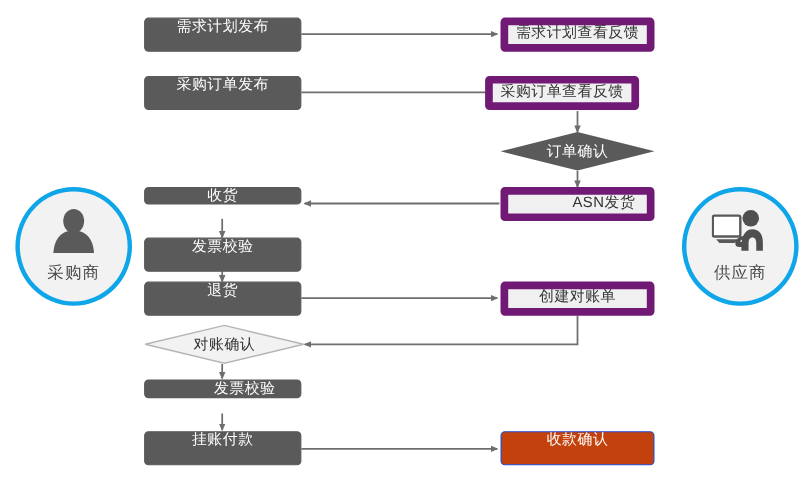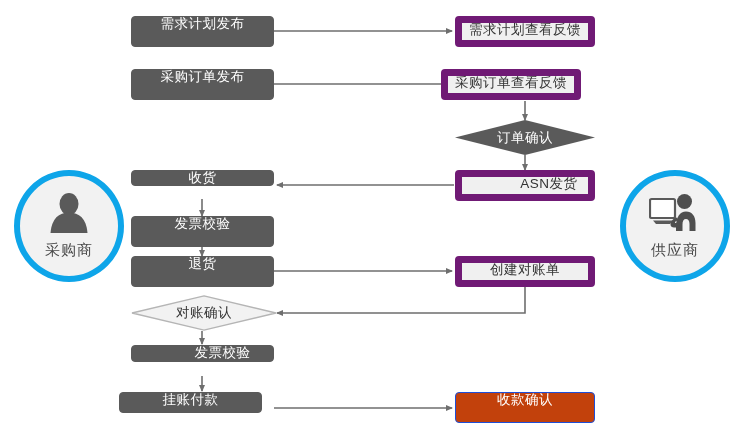--- a/index.html
+++ b/index.html
@@ -28,21 +28,21 @@
   }
   .diamond .dshape{position:absolute;left:0;top:0;width:100%;height:100%;}
   .diamond .dlabel{position:relative;z-index:2;}
   .diamond.dark .dlabel{color:#ffffff;}
   .diamond.light .dlabel{color:#333333;}
 
   
   .actor{
     position:absolute;display:flex;flex-direction:column;
     align-items:center;justify-content:center;
-    border-radius:50%;background:#f2f2f2;border:6px solid #0ea5e9;
+    border-radius:50%;background:#f2f2f2;border:4px solid #0ea5e9;
   }
   .actor .glyph{display:block;}
   .actor .alabel{
     font-size:15px;color:#4a4a4a;letter-spacing:1px;margin-top:4px;
   }
 
   
   #wires{position:absolute;left:0;top:0;width:731px;height:436px;
          pointer-events:none;}
 </style>
@@ -162,21 +162,21 @@
     <svg class="dshape" viewBox="0 0 146 36" preserveAspectRatio="none">
       <polygon points="73,0.8 145,18 73,35.2 1,18" fill="#f2f2f2" stroke="#b5b5b5" stroke-width="1.3"></polygon>
     </svg>
     <span class="dlabel">对账确认</span>
   </div>
 
   <div class="node dark" style="left:131px;top:345px;width:143px;height:17px;padding-left:40px;">
     <span>发票校验</span>
   </div>
 
-  <div class="node dark" style="left:119px;top:392px;width:143px;height:21px;">
+  <div class="node dark" style="left:131px;top:392px;width:143px;height:31px;">
     <span>挂账付款</span>
   </div>
 
   <div class="node mid" style="left:455px;top:392px;width:140px;height:31px;">
     <span>收款确认</span>
   </div>
 
 </div>
 
 </body></html>

